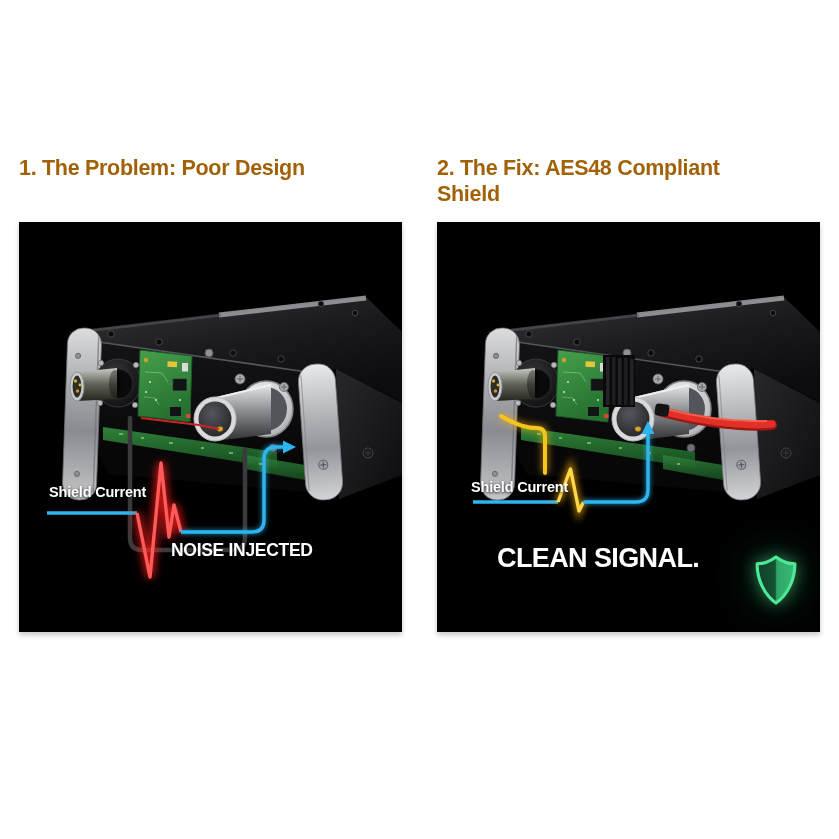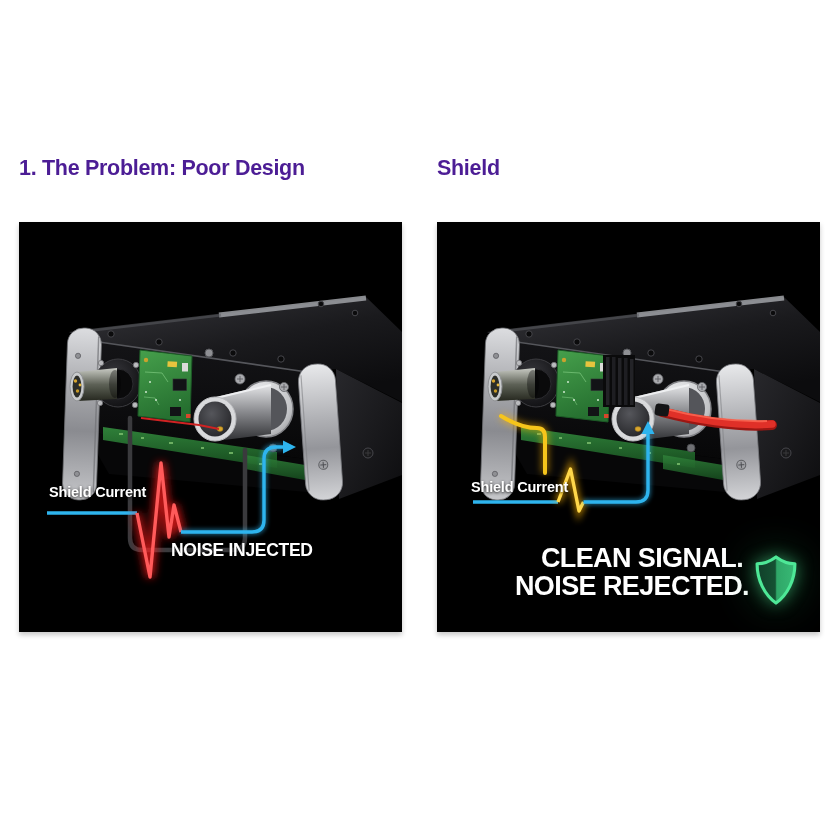--- a/index.html
+++ b/index.html
@@ -1,27 +1,27 @@
 <!DOCTYPE html>
 <html><head>
 <meta charset="utf-8">
 <style>
   html,body{margin:0;padding:0;background:#fff;}
   .page{position:relative;width:839px;height:839px;background:#ffffff;overflow:hidden;
         font-family:"Liberation Sans", sans-serif;}
-  .panel-title{position:absolute;width:400px;color:#4c1d95;font-weight:700;
+  .panel-title{position:absolute;width:400px;color:#a16207;font-weight:700;
         font-size:21.5px;line-height:26px;letter-spacing:-0.3px;}
   .panel{position:absolute;top:222px;width:383px;height:410px;background:#000;
         overflow:hidden;box-shadow:0 3px 5px rgba(0,0,0,.22);}
   .panel svg{position:absolute;left:0;top:0;}
   .overlay-label{position:absolute;color:#ffffff;font-weight:700;
         text-shadow:0 1px 3px rgba(0,0,0,.9);white-space:nowrap;}
   .lbl-shield{font-size:14.5px;letter-spacing:-0.2px;}
   .lbl-noise{font-size:17.5px;letter-spacing:-0.3px;}
-  .result-text{position:absolute;left:60px;top:322px;width:290px;text-align:center;
+  .result-text{position:absolute;left:60px;top:322px;width:290px;
         color:#fff;font-weight:700;font-size:27px;line-height:28px;letter-spacing:-0.6px;
         text-shadow:0 1px 4px rgba(0,0,0,.9);}
   .result-text .l2{margin-left:-20px;}
   .shield-wrap{position:absolute;left:318px;top:332px;width:42px;height:52px;
         filter:drop-shadow(0 0 8px rgba(80,230,150,.5)) drop-shadow(0 0 20px rgba(40,180,100,.35));}
   .hidden-defs{position:absolute;width:0;height:0;overflow:hidden;}
 </style>
 </head>
 <body>
 
@@ -208,20 +208,21 @@
           <path d="M346,231 h6 M349,228 v6" stroke="#3c3c40" stroke-width="0.9"></path>
         </g>
       </g>
     </defs>
   </svg>
 
   <div class="panel-title" style="left:19px;top:155px;">
     <div>1. The Problem: Poor Design</div>
   </div>
   <div class="panel-title" style="left:437px;top:155px;">
+    <div>2. The Fix: AES48 Compliant</div>
     <div>Shield</div>
   </div>
 
   <div class="panel" style="left:19px;">
     <svg width="383" height="410" viewBox="0 0 383 410">
       <use href="#device-art"></use>
 
       <path d="M122,196 L180,203 L200,207" fill="none" stroke="#cf2323" stroke-width="2.2"></path>
 
       <path d="M111,196 V316 Q111,328 123,328 H214 Q226,328 226,316 V228" fill="none" stroke="#3a3a3d" stroke-width="4.5" stroke-linecap="round"></path>
@@ -283,21 +284,20 @@
 
       <g>
         <path d="M146.5,280 H199 Q211,280 211,268 V212" fill="none" stroke="#2eb4ee" stroke-width="6" opacity="0.5" filter="url(#fGlowB)"></path>
         <path d="M146.5,280 H199 Q211,280 211,268 V212" fill="none" stroke="#2eb4ee" stroke-width="3.4"></path>
         <polygon points="204.5,212 211,199 217.5,212" fill="#2eb4ee"></polygon>
       </g>
     </svg>
     <div class="overlay-label lbl-shield" style="left:34px;top:257px;">Shield Current</div>
     <div class="result-text">
       <div class="l1">CLEAN SIGNAL.</div>
-      <div class="l2">NOISE REJECTED.</div>
     </div>
     <div class="shield-wrap">
       <svg width="42" height="52" viewBox="0 0 40 48">
         <path d="M20,2 C26,6.5 32.5,8.5 38,8.5 C38,24 31,38 20,46 C9,38 2,24 2,8.5 C7.5,8.5 14,6.5 20,2 Z" fill="url(#gShield)" stroke="#4ee897" stroke-width="3" stroke-linejoin="round"></path>
       </svg>
     </div>
   </div>
 
 </div>
 

